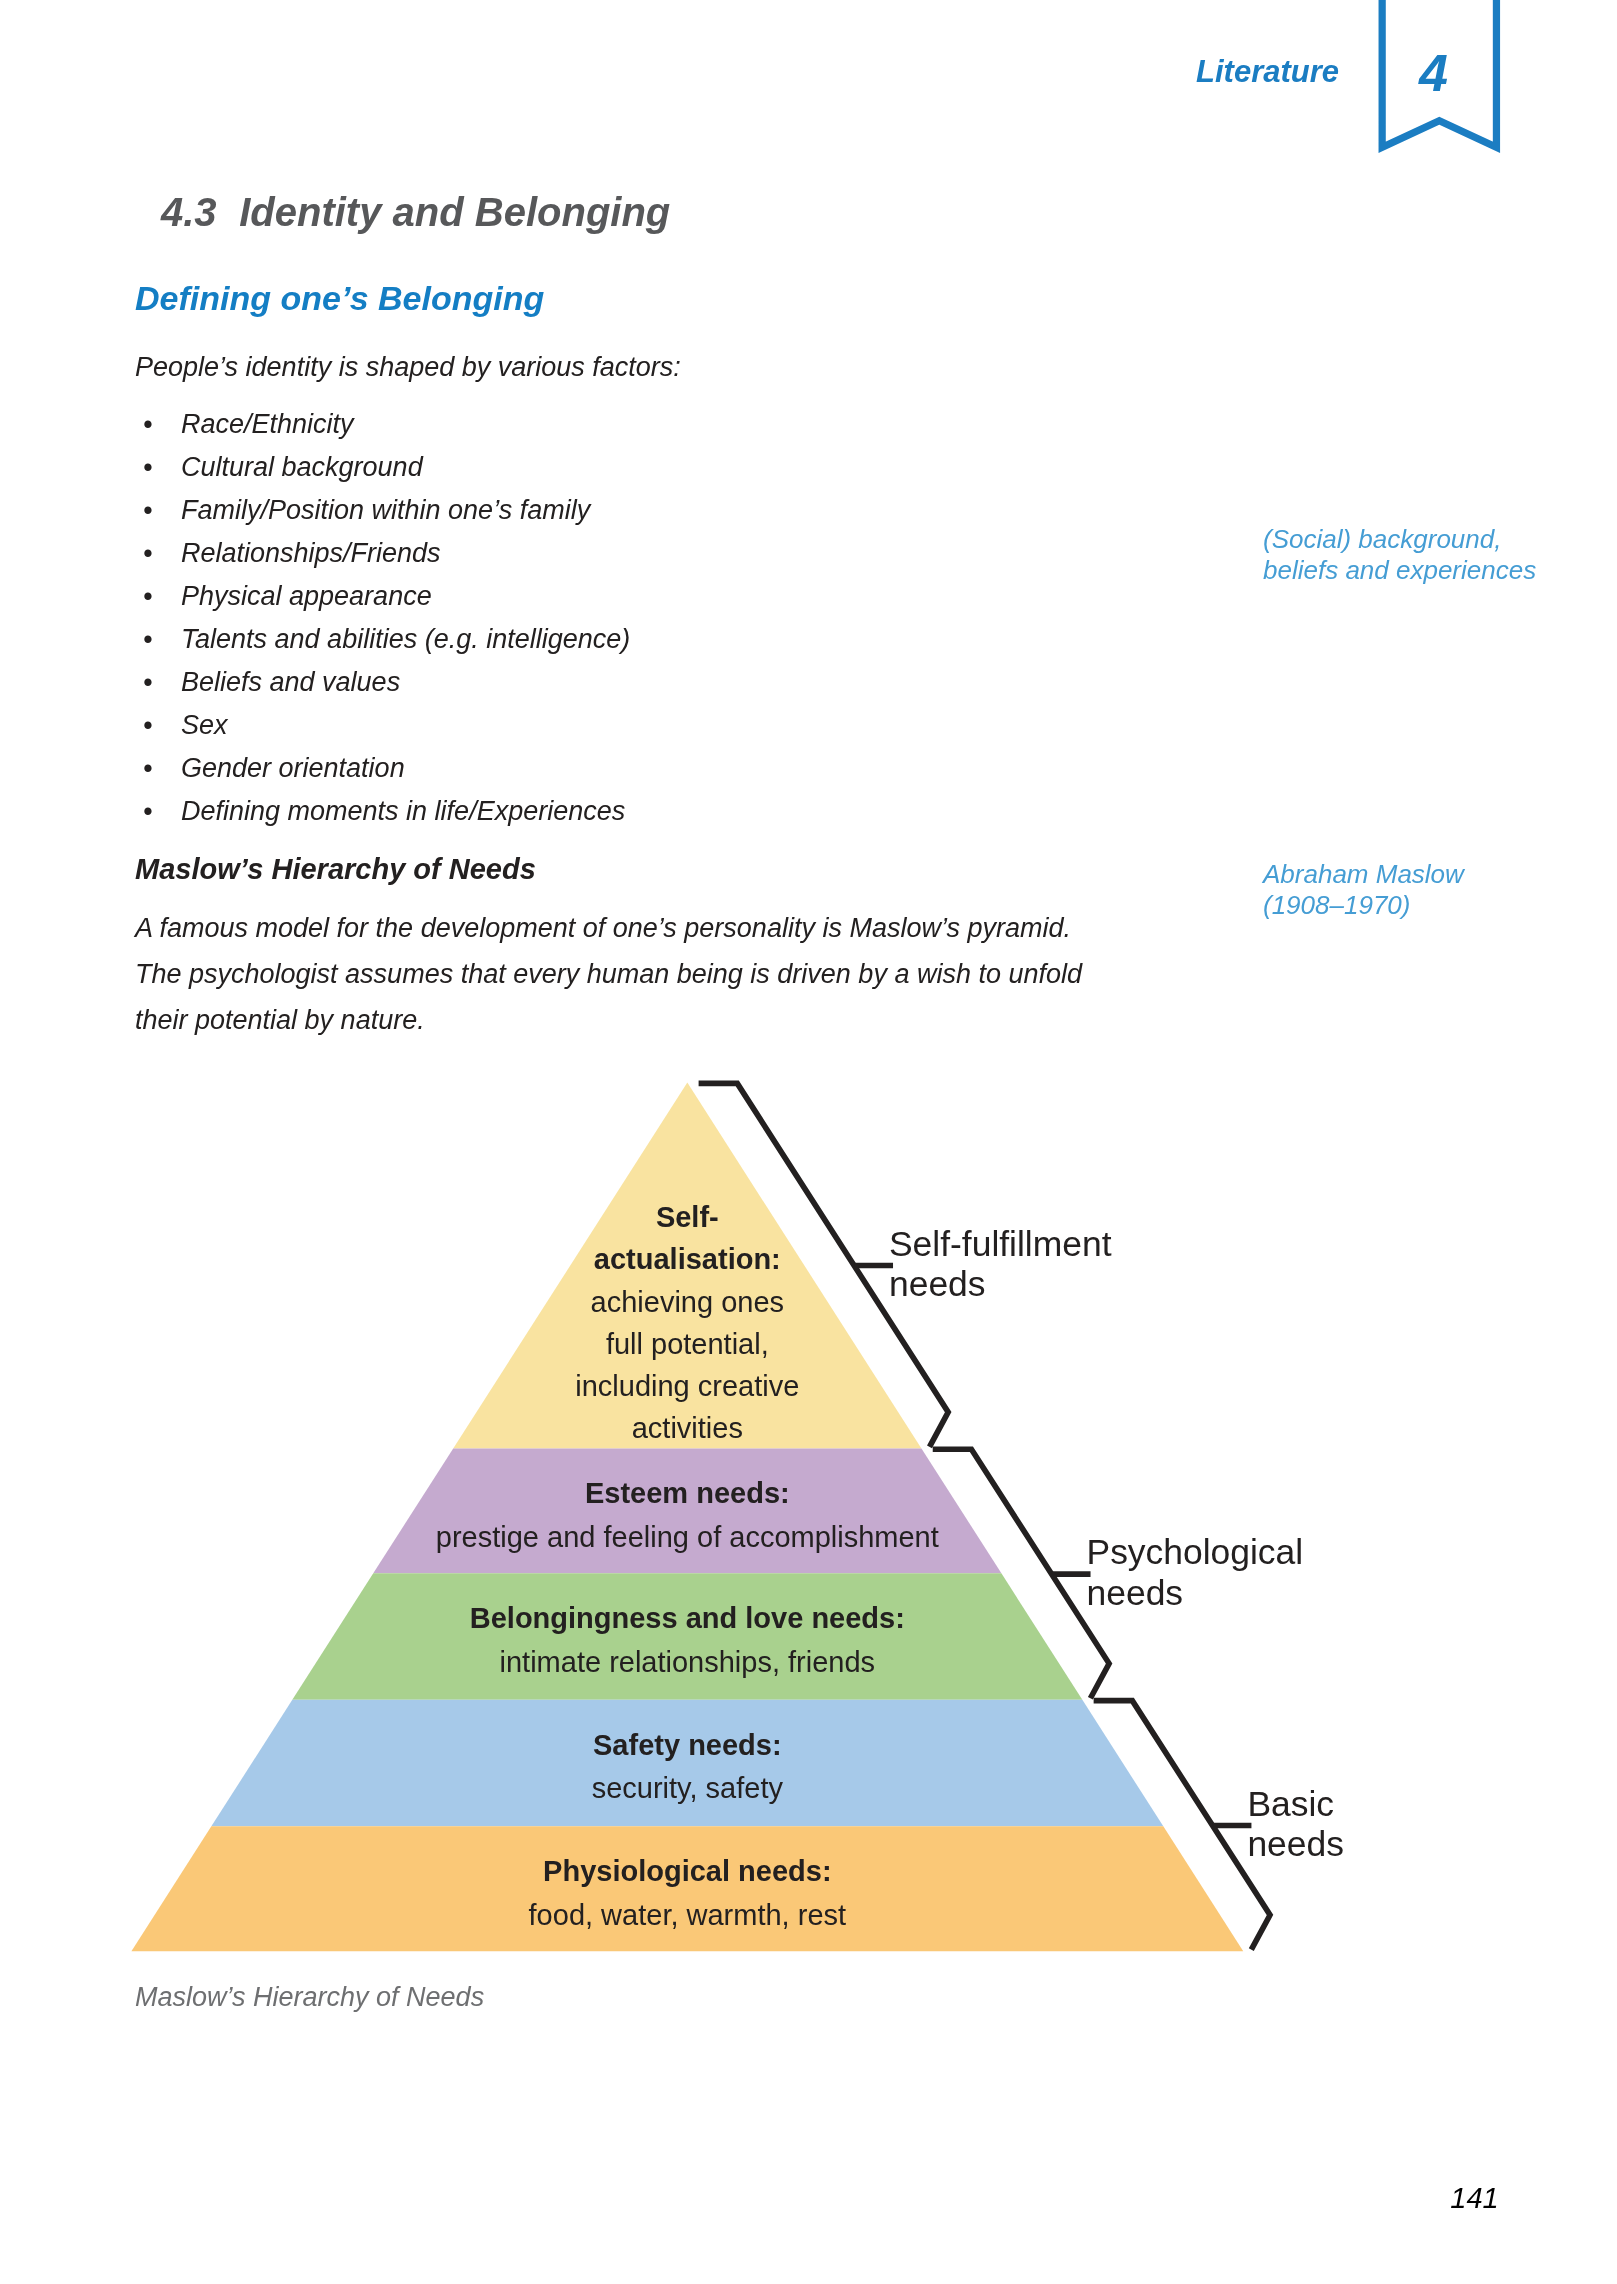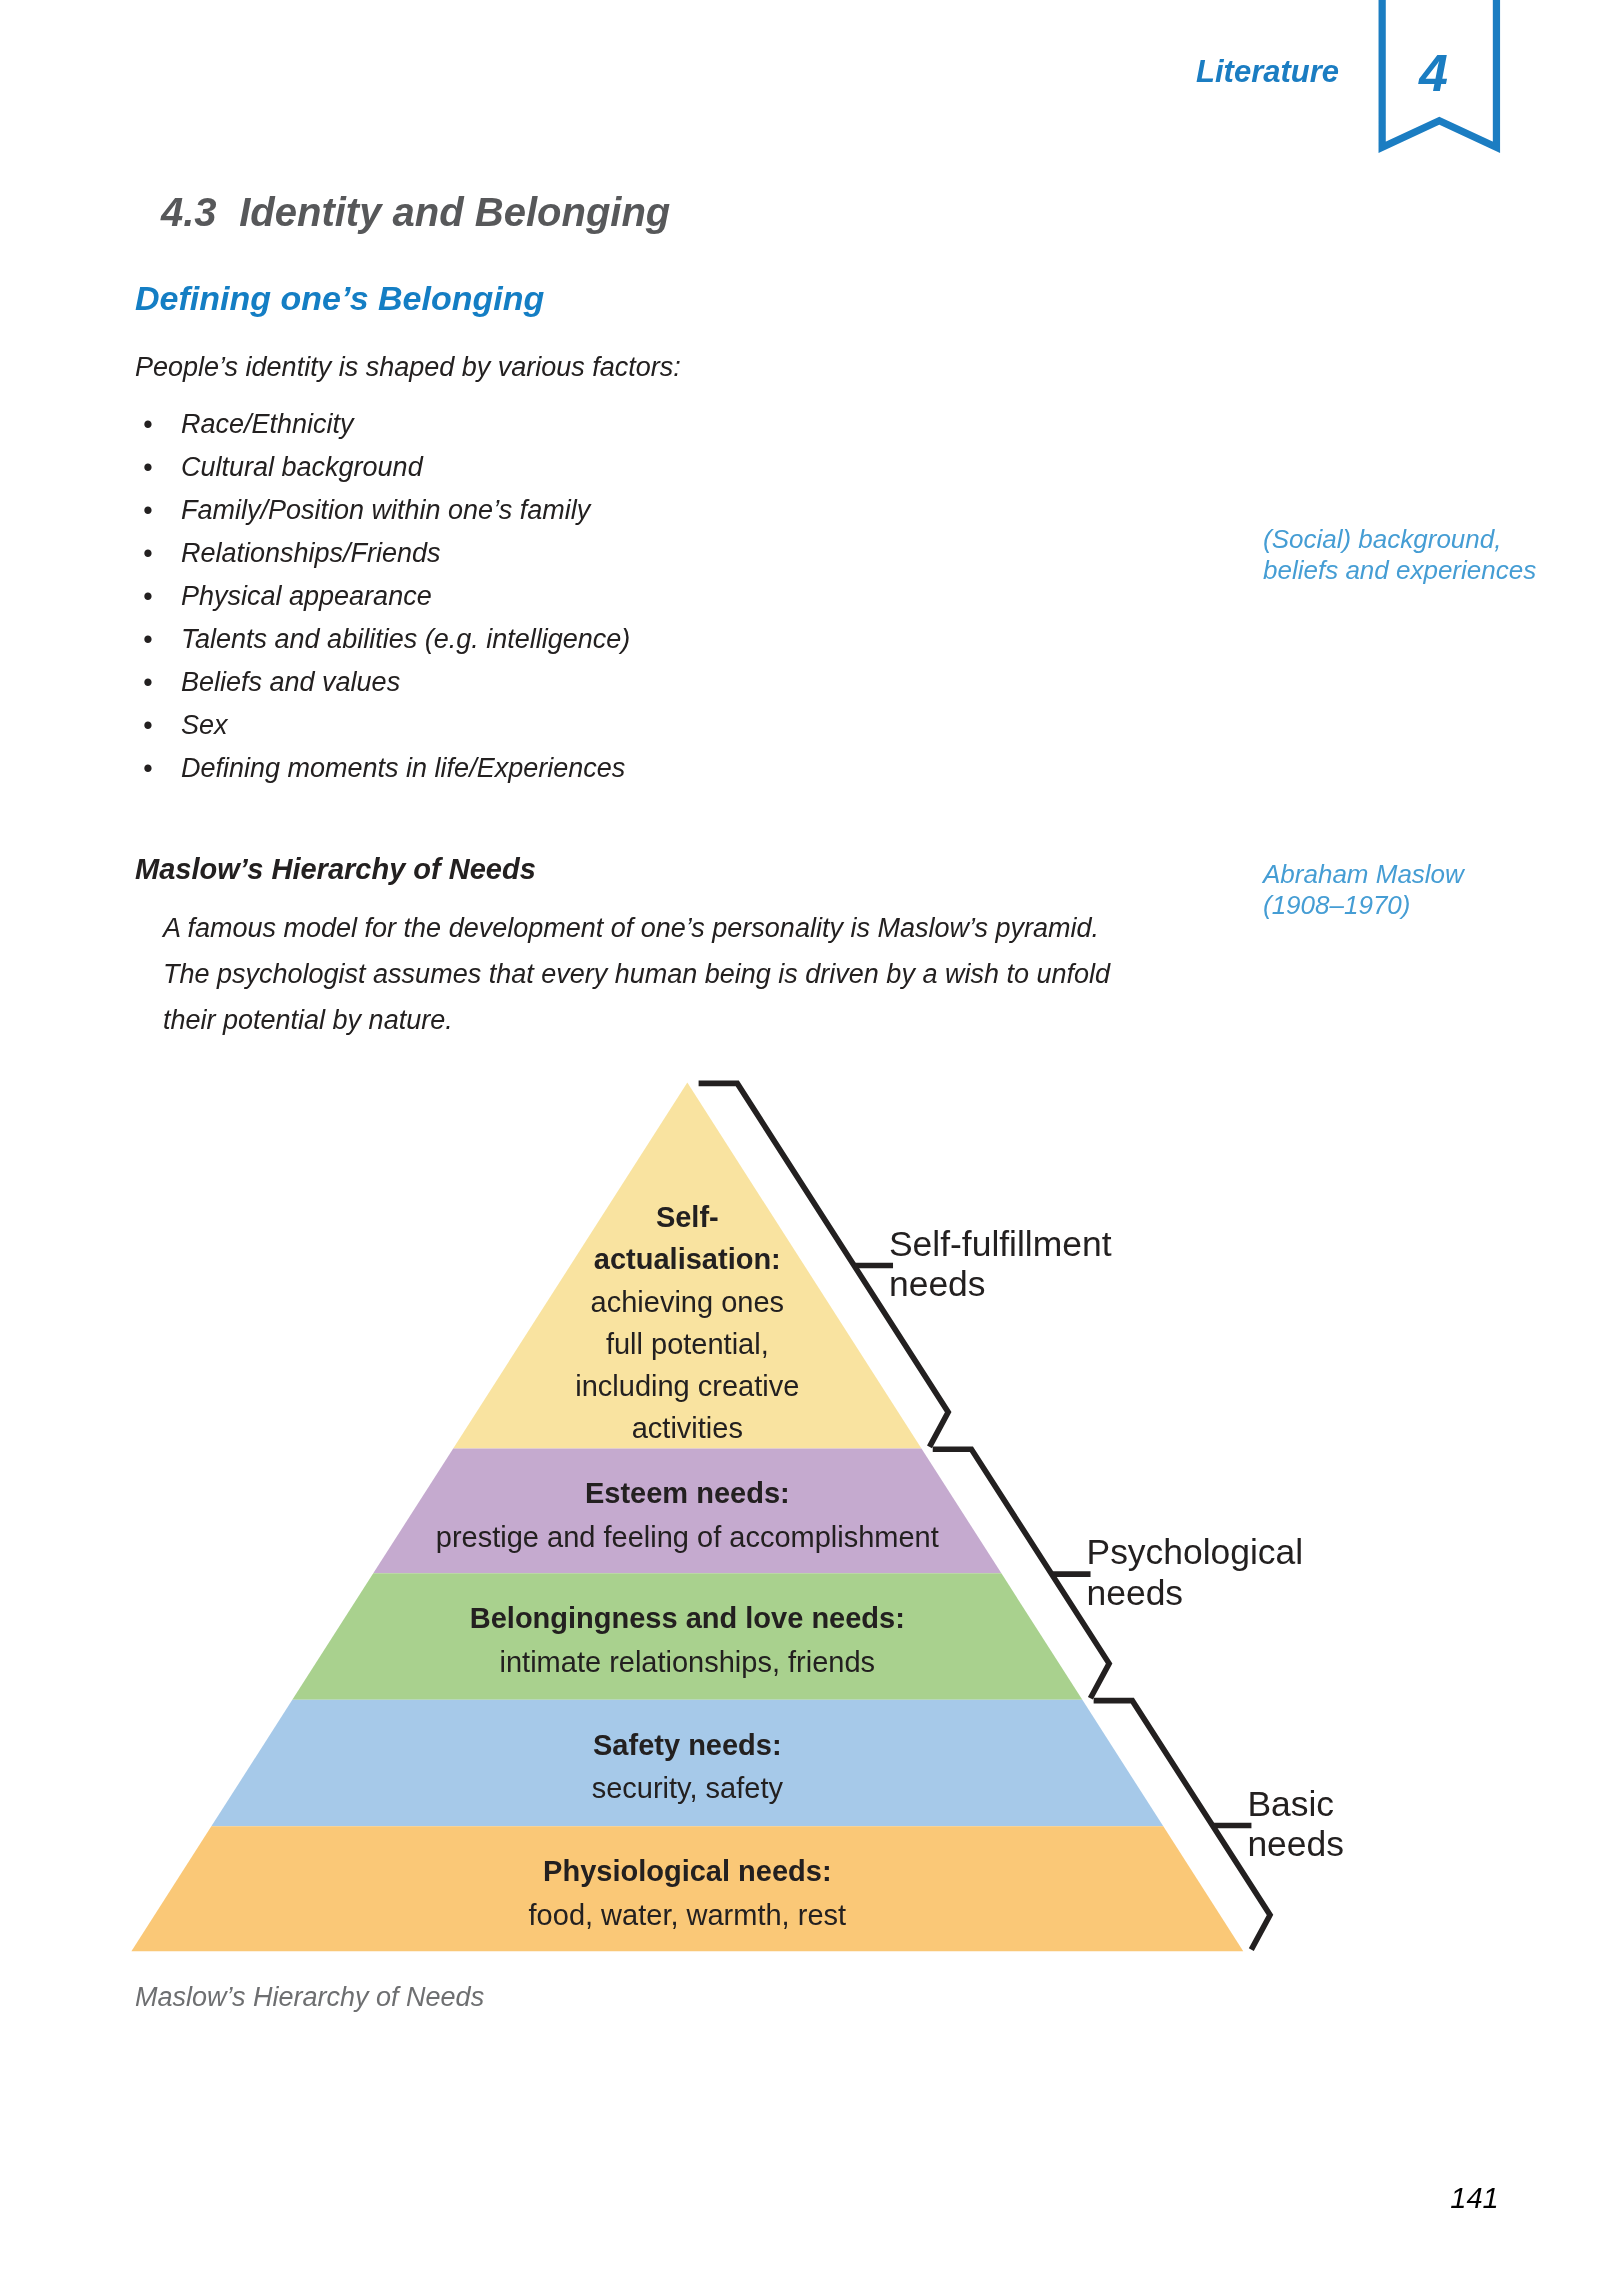--- a/index.html
+++ b/index.html
@@ -19,21 +19,21 @@
   #bullet-list{left:135px;top:411px;margin:0;padding:0;list-style:none;width:967px;}
   #bullet-list li{position:relative;height:43px;line-height:27px;
     font-size:27px;padding-left:46px;}
   #bullet-list li::before{content:"•";position:absolute;left:8px;top:0;
     font-size:27px;}
   .margin-note{left:1263px;width:322px;font-size:26px;line-height:31px;
     color:#459DD4;}
   #note-1{top:524px;}
   #note-2{top:859px;}
   #maslow-heading{left:135px;top:855px;font-size:29px;font-weight:bold;}
-  #maslow-paragraph{left:135px;top:905px;font-size:27px;line-height:46px;width:1144px;margin-left:28px;}
+  #maslow-paragraph{left:135px;top:905px;font-size:27px;line-height:46px;width:1144px;}
   #figure-caption{left:135px;top:1984px;font-size:27px;color:#6E6F71;}
   #page-number{left:1426px;top:2184px;width:97px;text-align:center;
     font-size:29px;color:#000000;}
   svg text{font-family:"Liberation Sans",sans-serif;}
 </style>
 </head>
 <body>
 
 <div id="page">
 
@@ -52,20 +52,21 @@
 
   <ul class="abs" id="bullet-list">
     <li>Race/Ethnicity</li>
     <li>Cultural background</li>
     <li>Family/Position within one’s family</li>
     <li>Relationships/Friends</li>
     <li>Physical appearance</li>
     <li>Talents and abilities (e.g. intelligence)</li>
     <li>Beliefs and values</li>
     <li>Sex</li>
+    <li>Gender orientation</li>
     <li>Defining moments in life/Experiences</li>
   </ul>
 
   <div class="abs margin-note" id="note-1">
     <div>(Social) background,</div>
     <div>beliefs and experiences</div>
   </div>
   <div class="abs margin-note" id="note-2">
     <div>Abraham Maslow</div>
     <div>(1908–1970)</div>

